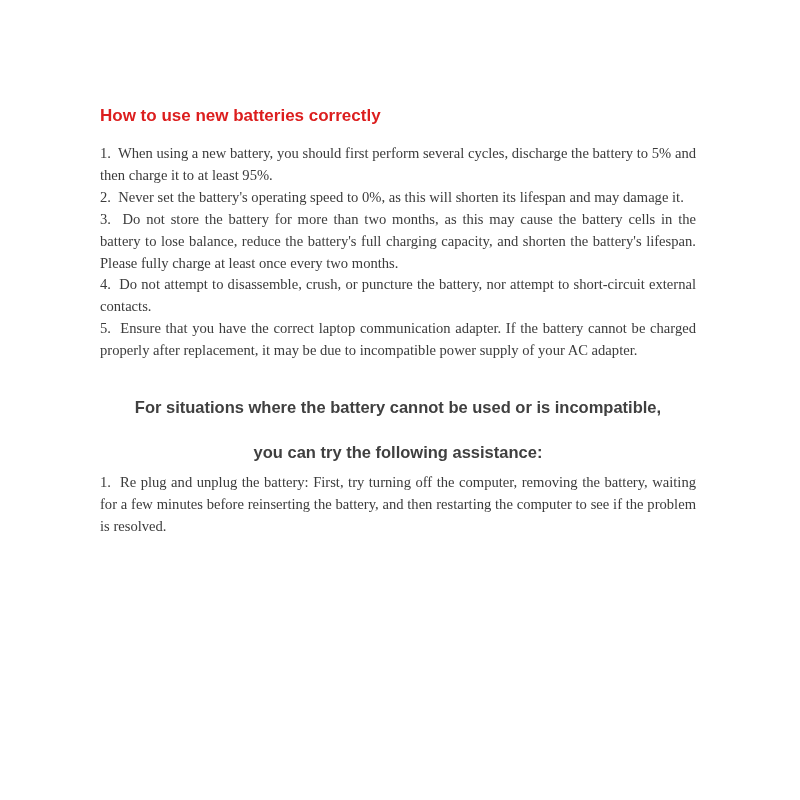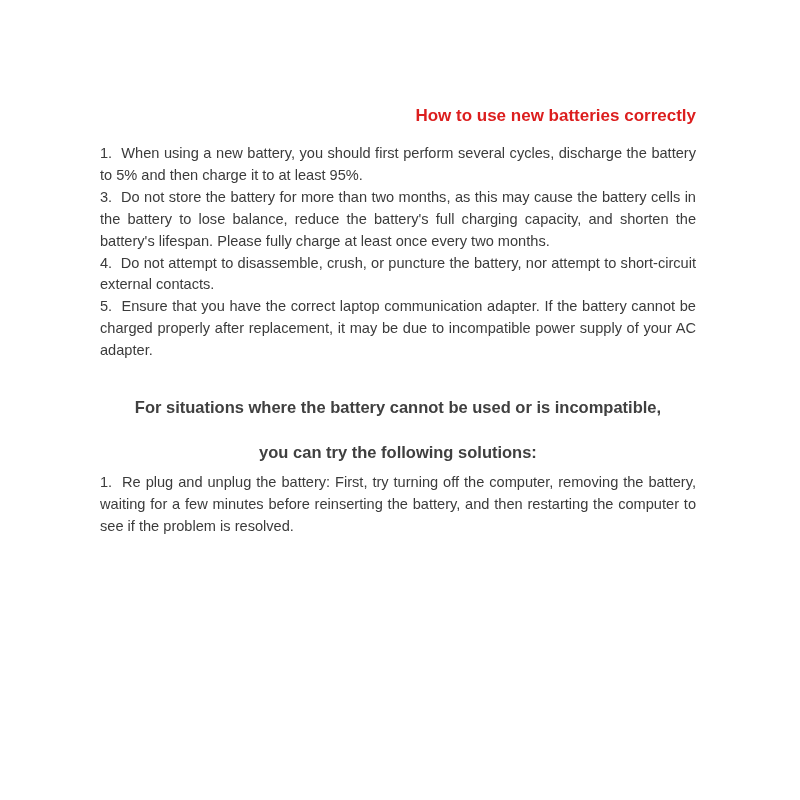--- a/index.html
+++ b/index.html
@@ -17,31 +17,32 @@
     position: absolute;
     left: 100px;
     top: 104px;
     width: 596px;
   }
   .sec1-title {
     margin: 0 0 15px 0;
     font-size: 17px;
     font-weight: bold;
     color: #dc1e1e;
-    text-align: right;
+    text-align: left;
     line-height: 24px;
     white-space: nowrap;
   }
   .body-p {
     margin: 0;
     font-size: 14.6px;
     line-height: 21.9px;
     color: #3b3b3b;
     text-align: justify;
     text-justify: inter-word;
+    font-family: Liberation Serif, serif;
   }
   .sec2-title {
     margin: 0;
     font-size: 16.5px;
     font-weight: bold;
     color: #404040;
     text-align: center;
     line-height: 22px;
     white-space: nowrap;
   }
@@ -51,26 +52,27 @@
 </style>
 </head>
 <body>
 
 <div class="page">
 
   <h1 class="sec1-title">How to use new batteries correctly</h1>
 
   <div>
     <p class="body-p">1.&nbsp; When using a new battery, you should first perform several cycles, discharge the battery to 5% and then charge it to at least 95%.</p>
+    <p class="body-p">2.&nbsp; Never set the battery's operating speed to 0%, as this will shorten its lifespan and may damage it.</p>
     <p class="body-p">3.&nbsp; Do not store the battery for more than two months, as this may cause the battery cells in the battery to lose balance, reduce the battery's full charging capacity, and shorten the battery's lifespan. Please fully charge at least once every two months.</p>
     <p class="body-p">4.&nbsp; Do not attempt to disassemble, crush, or puncture the battery, nor attempt to short-circuit external contacts.</p>
     <p class="body-p">5.&nbsp; Ensure that you have the correct laptop communication adapter. If the battery cannot be charged properly after replacement, it may be due to incompatible power supply of your AC adapter.</p>
   </div>
 
   <h2 class="sec2-title line1">For situations where the battery cannot be used or is incompatible,</h2>
 
-  <h2 class="sec2-title line2">you can try the following solutions:</h2>
+  <h2 class="sec2-title line2">you can try the following assistance:</h2>
 
   <div class="sec2-body">
     <p class="body-p">1.&nbsp; Re plug and unplug the battery: First, try turning off the computer, removing the battery, waiting for a few minutes before reinserting the battery, and then restarting the computer to see if the problem is resolved.</p>
   </div>
 
 </div>
 
 </body></html>

